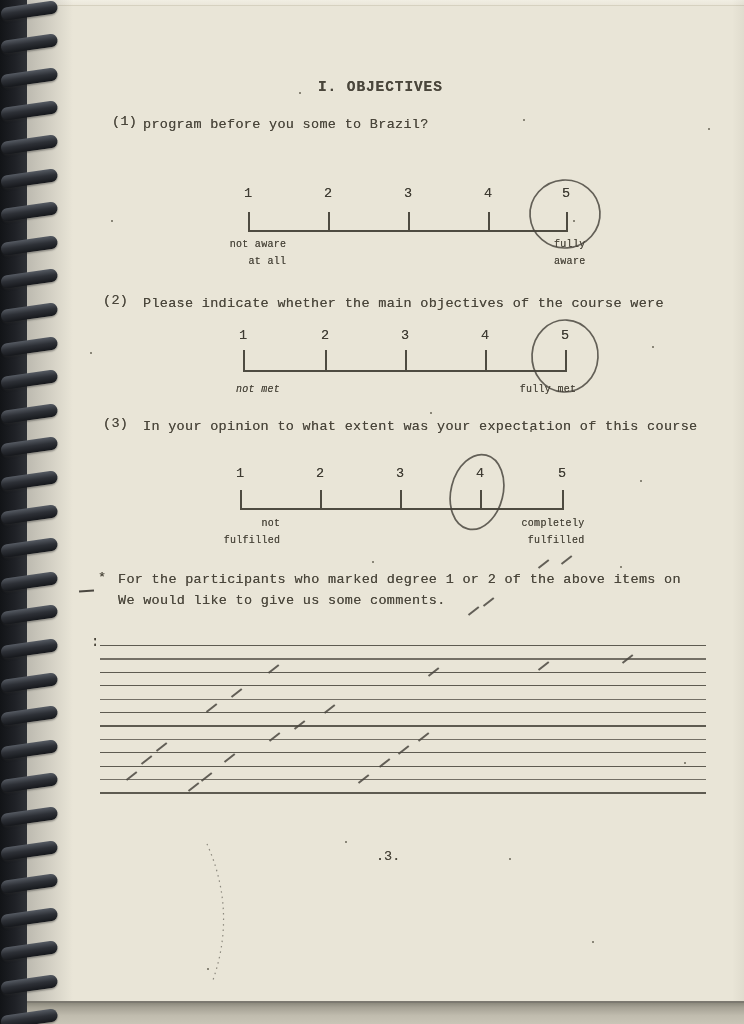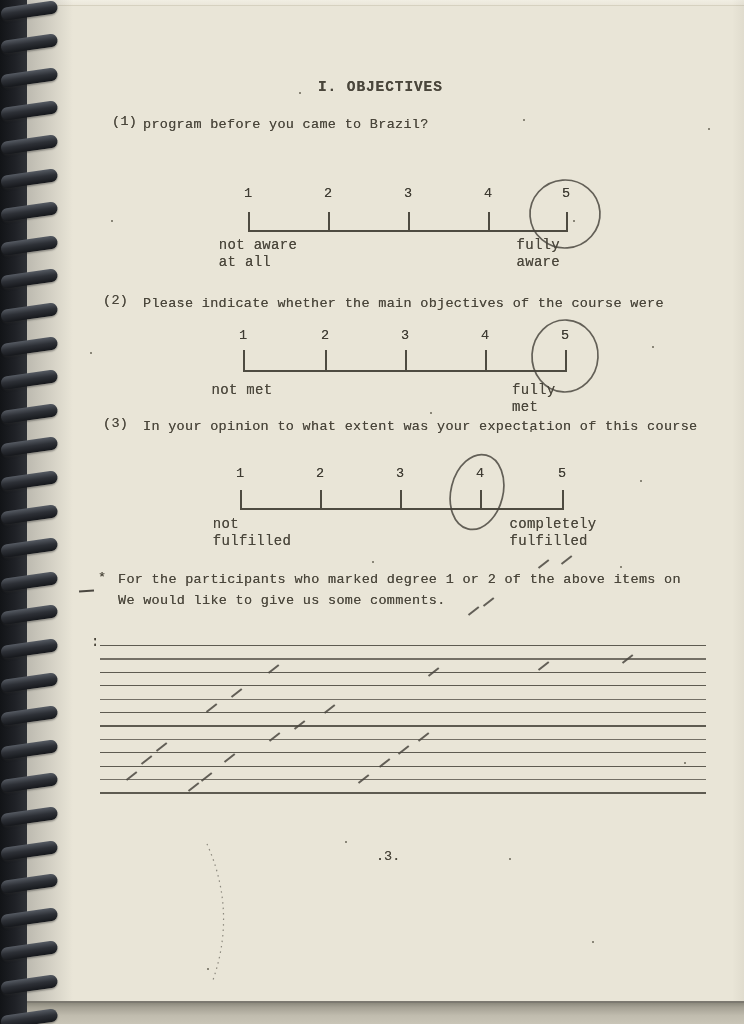--- a/index.html
+++ b/index.html
@@ -31,22 +31,22 @@
   .q-num{position:absolute;top:0;}
   .q-lines{position:absolute;left:143px;top:0;white-space:nowrap;}
   .q-lines div{line-height:22px;}
   .note-lines div{line-height:20.5px;}
   
   .scale{position:absolute;width:420px;z-index:2;}
   .scale-baseline{position:absolute;height:1.6px;background:#4e4b41;}
   .scale-tick{position:absolute;width:1.6px;background:#4e4b41;}
   .scale-number{position:absolute;transform:translateX(-50%);font-size:13.5px;
         color:#3f3c33;text-shadow:0 0 .6px rgba(63,60,51,.8);}
-  .scale-label{position:absolute;transform:translateX(-50%);font-size:14px;letter-spacing:.3px;
-        text-align:left;line-height:16.5px;white-space:pre-line;}
+  .scale-label{position:absolute;transform:translateX(-50%);font-size:10px;letter-spacing:.3px;
+        text-align:right;line-height:16.5px;white-space:pre-line;}
   .circle-svg{position:absolute;left:0;top:0;overflow:visible;z-index:3;}
   
   #comment-colon{position:absolute;left:91px;top:634px;font-size:14px;z-index:2;}
   .comment-line{position:absolute;left:100px;width:606px;height:1.3px;background:#56534a;z-index:2;}
   .pen-mark{position:absolute;width:13px;height:1.6px;background:#4a4740;opacity:.85;
         transform:rotate(-38deg);z-index:3;}
   .ink-speck{position:absolute;width:2px;height:2px;border-radius:50%;background:#4b4639;
         opacity:.8;z-index:3;}
   #margin-dash{position:absolute;left:79px;top:590px;width:15px;height:1.6px;background:#4a4740;
         transform:rotate(-4deg);z-index:2;}
@@ -96,21 +96,21 @@
       <div class="coil" style="top: 948.3px;"></div>
       <div class="coil" style="top: 981.9px;"></div>
       <div class="coil" style="top: 1015.5px;"></div>
     </div>
 
   <div id="doc-title" class="ink">I. OBJECTIVES</div>
 
   <div class="question" style="top:114px">
     <span class="q-num ink" style="left:112px">(1)</span>
     <div class="q-lines ink">
-        <div>program before you came to Brazil?</div>
+        <div>program before you some to Brazil?</div>
       </div>
   </div>
   <div class="scale" style="left:200px;top:185px;height:100px">
       <div class="scale-baseline" style="left: 48px; top: 45px; width: 320px;"></div>
       <div class="scale-tick" style="left: 48px; top: 27px; height: 18px;"></div>
       <div class="scale-number" style="left: 48px; top: 1px;">1</div>
       <div class="scale-tick" style="left: 128px; top: 27px; height: 18px;"></div>
       <div class="scale-number" style="left: 128px; top: 1px;">2</div>
       <div class="scale-tick" style="left: 208px; top: 27px; height: 18px;"></div>
       <div class="scale-number" style="left: 208px; top: 1px;">3</div>
@@ -137,21 +137,21 @@
       <div class="scale-tick" style="left: 43px; top: 25px; height: 20px;"></div>
       <div class="scale-number" style="left: 43px; top: 3px;">1</div>
       <div class="scale-tick" style="left: 125px; top: 25px; height: 20px;"></div>
       <div class="scale-number" style="left: 125px; top: 3px;">2</div>
       <div class="scale-tick" style="left: 205px; top: 25px; height: 20px;"></div>
       <div class="scale-number" style="left: 205px; top: 3px;">3</div>
       <div class="scale-tick" style="left: 285px; top: 25px; height: 20px;"></div>
       <div class="scale-number" style="left: 285px; top: 3px;">4</div>
       <div class="scale-tick" style="left: 365px; top: 25px; height: 20px;"></div>
       <div class="scale-number" style="left: 365px; top: 3px;">5</div>
-      <div class="scale-label ink" style="left: 42px; top: 57px;">not met</div>
+      <div class="scale-label ink" style="left: 58px; top: 57px; font-style: italic;">not met</div>
       <div class="scale-label ink" style="left: 348px; top: 57px;">fully met</div>
       <svg class="circle-svg" width="420" height="100">
         <ellipse cx="365" cy="31" rx="33" ry="36" transform="rotate(3 365 31)" fill="none" stroke="#45423a" stroke-width="1.7" opacity="0.82"></ellipse>
       </svg>
     </div>
 
   <div class="question" style="top:416px">
     <span class="q-num ink" style="left:103px">(3)</span>
     <div class="q-lines ink">
         <div>In your opinion to what extent was your expectation of this course</div>

